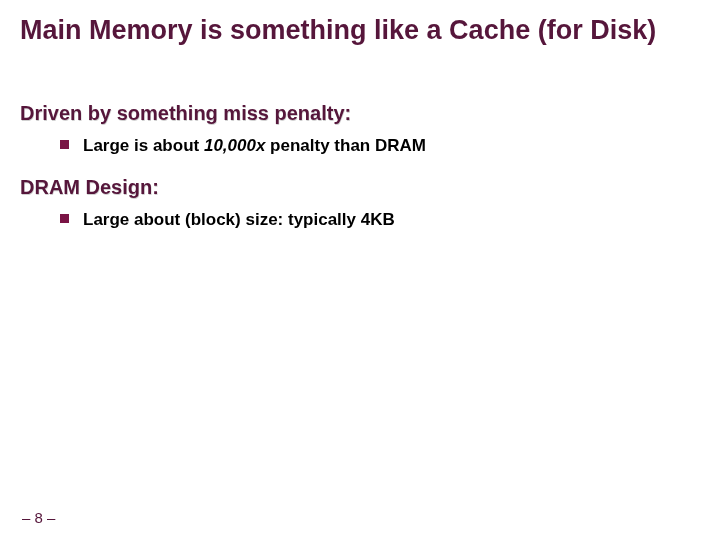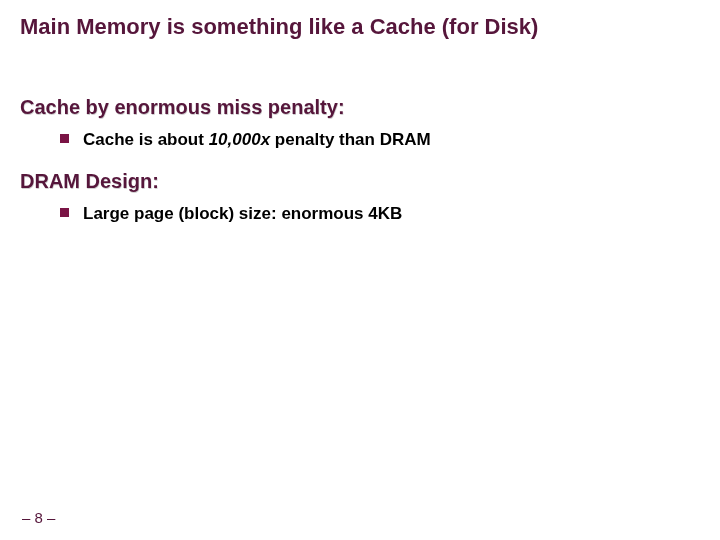--- a/index.html
+++ b/index.html
@@ -5,21 +5,21 @@
   * { margin: 0; padding: 0; box-sizing: border-box; }
   html, body { width: 720px; height: 540px; }
   body {
     background: #ffffff;
     font-family: Arial, Helvetica, sans-serif;
     position: relative;
     padding: 14px 20px 0 20px;
   }
   .title {
     color: #56163b;
-    font-size: 22px;
+    font-size: 27px;
     font-weight: bold;
     line-height: 1.2;
     margin-bottom: 56px;
   }
   .section-heading {
     color: #56163b;
     font-size: 20px;
     font-weight: bold;
     margin-bottom: 10px;
     text-shadow: 0.5px 0.5px 0 rgba(120,120,120,0.35);
@@ -52,29 +52,29 @@
     left: 22px;
     color: #56163b;
     font-size: 15px;
   }
 </style>
 </head>
 <body>
 
 <div class="title">Main Memory is something like a Cache (for Disk)</div>
 
-<div class="section-heading">Cache by enormous miss penalty:</div>
+<div class="section-heading">Driven by something miss penalty:</div>
 <div class="bullet-row">
   <div class="bullet-square"></div>
   <div class="bullet-text">
-    <span>Cache is about </span><span class="ital">10,000x</span><span> penalty than DRAM</span>
+    <span>Large is about </span><span class="ital">10,000x</span><span> penalty than DRAM</span>
   </div>
 </div>
 
 <div class="section-heading section2">DRAM Design:</div>
 <div class="bullet-row">
   <div class="bullet-square"></div>
   <div class="bullet-text">
-    <span>Large page (block) size: enormous 4KB</span><span class="ital"></span><span></span>
+    <span>Large about (block) size: typically 4KB</span><span class="ital"></span><span></span>
   </div>
 </div>
 
 <div class="page-num">– 8 –</div>
 
 </body></html>

